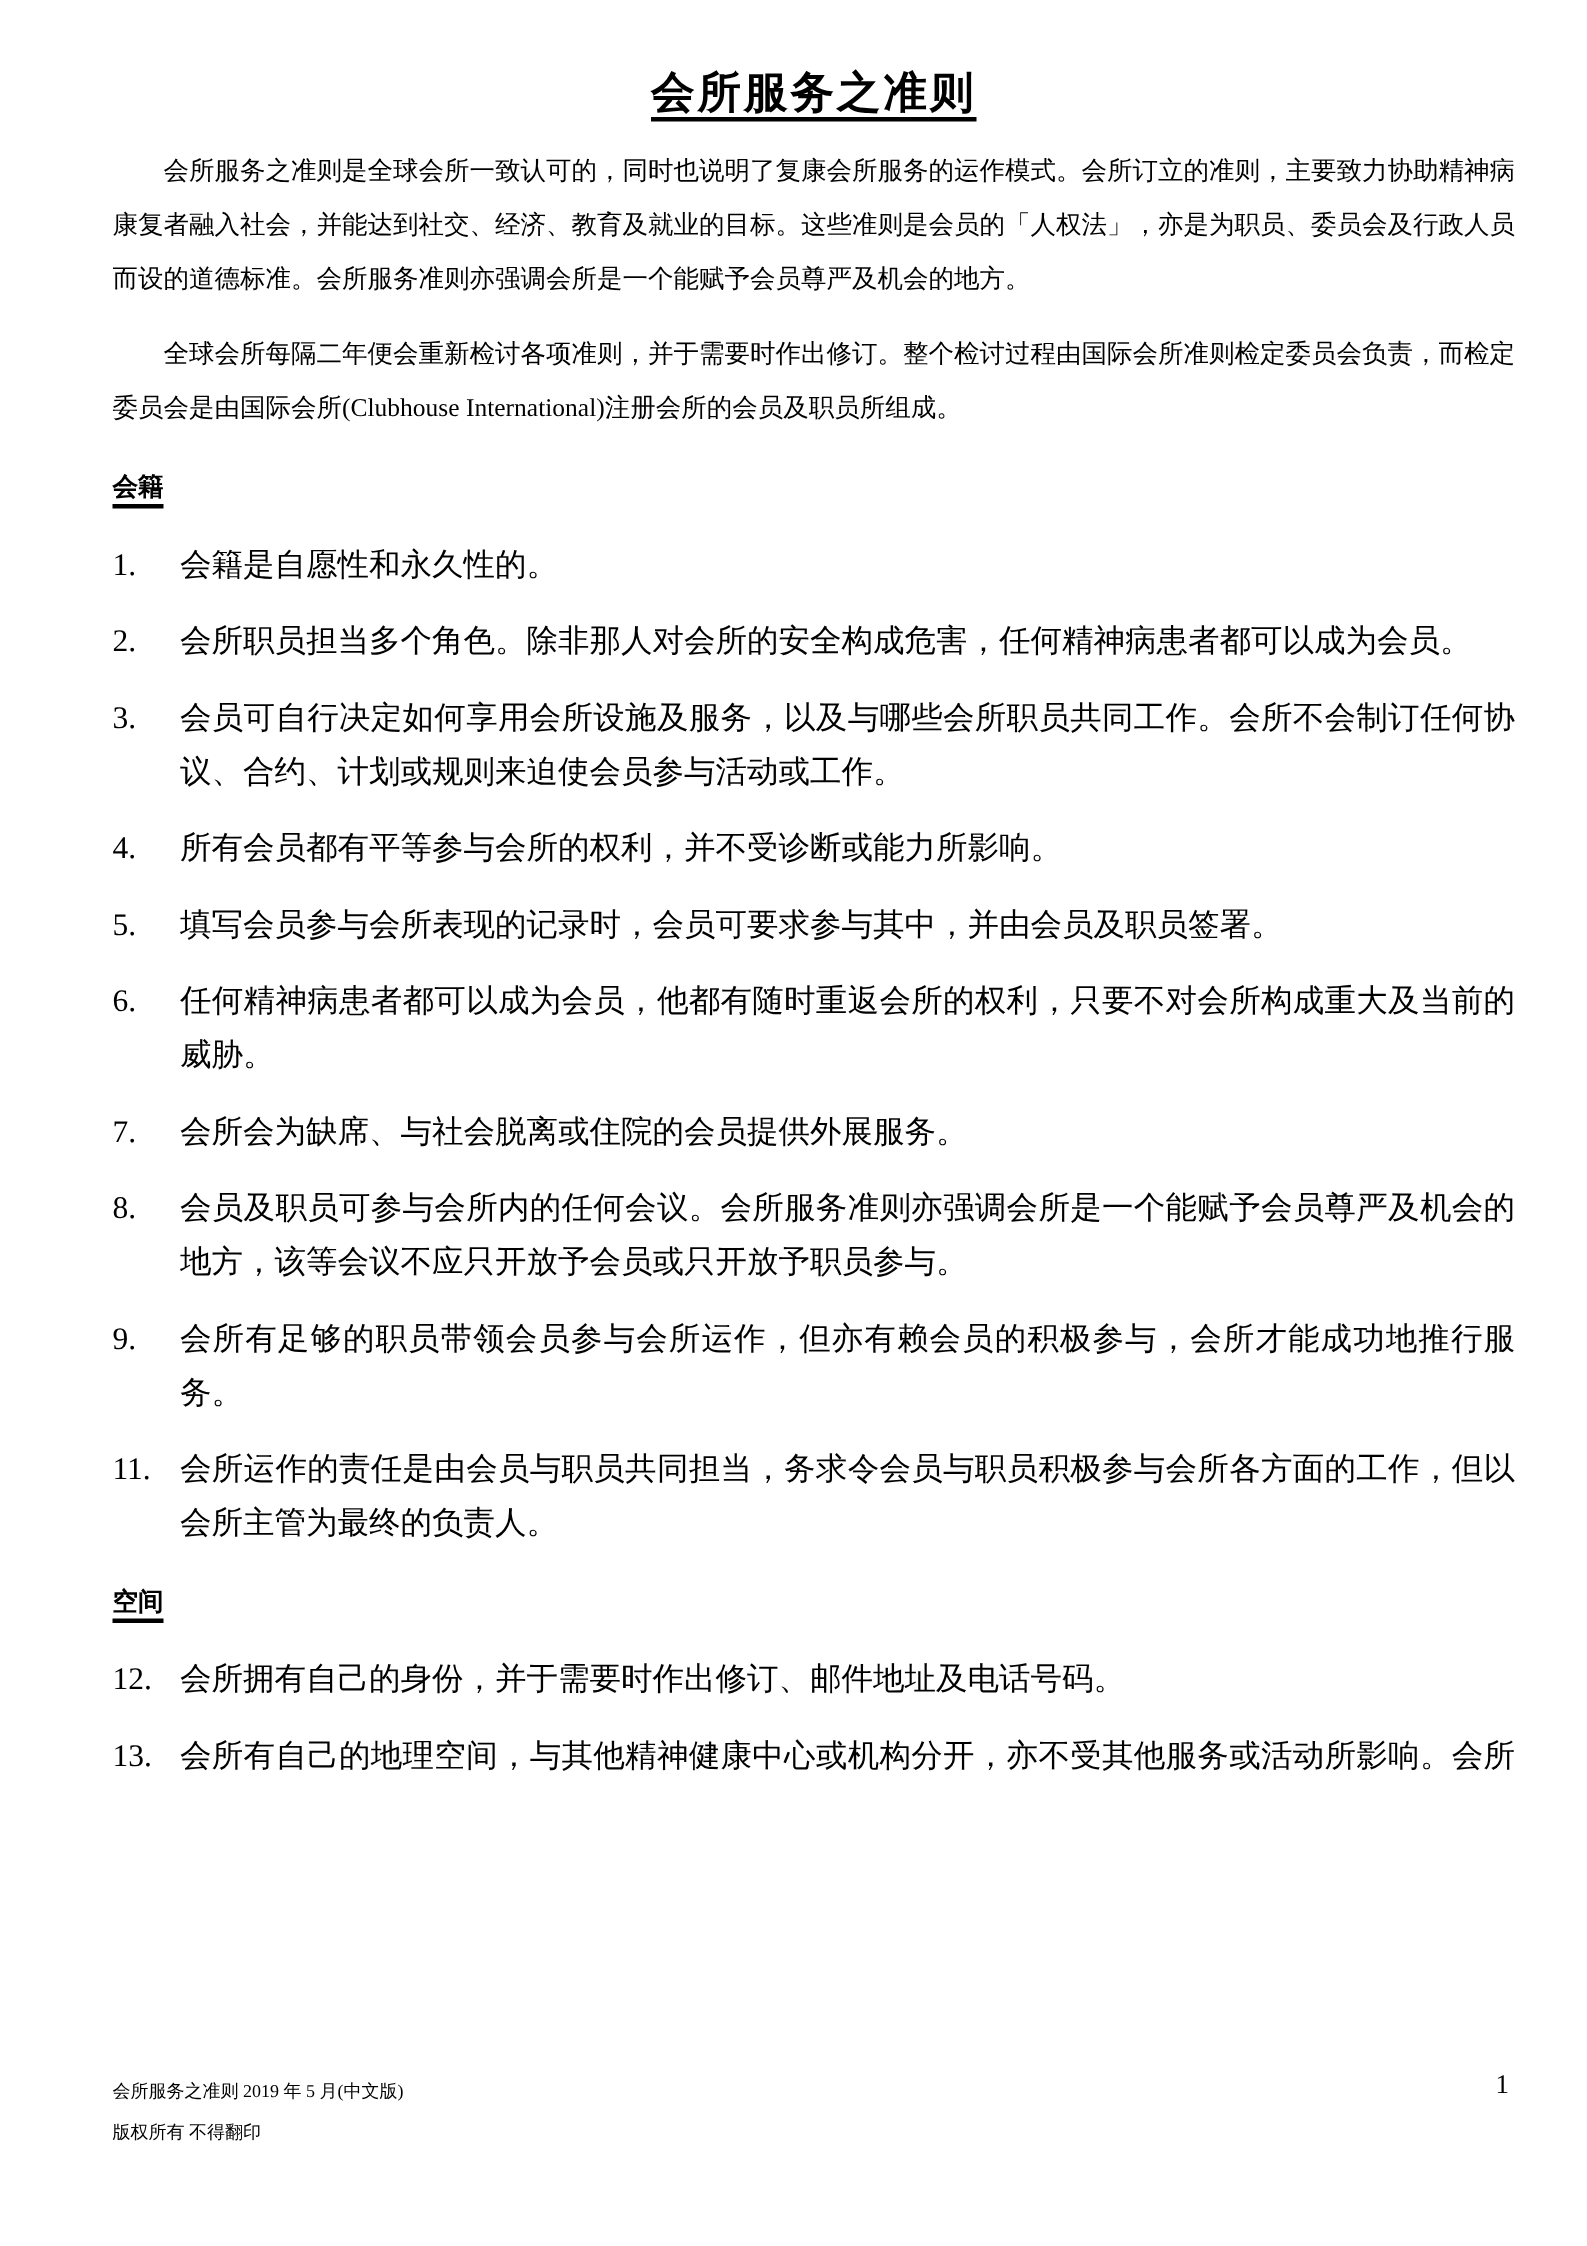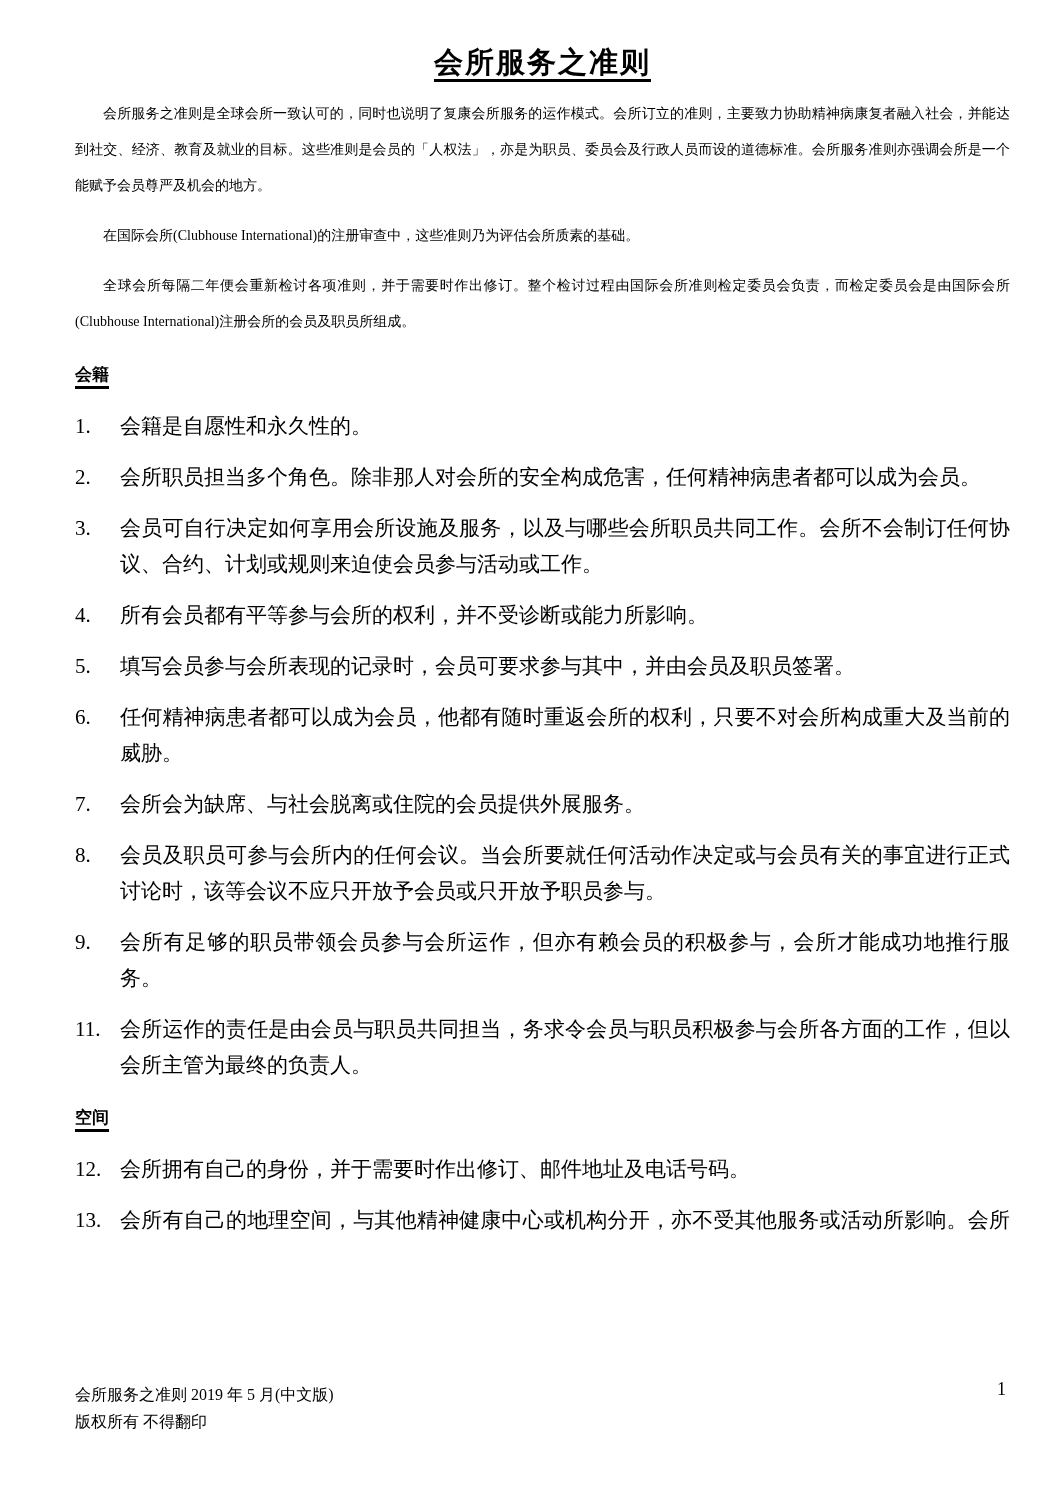--- a/index.html
+++ b/index.html
@@ -27,21 +27,21 @@
     font-weight: bold;
     letter-spacing: 2px;
     line-height: 40px;
   }
   .doc-title span {
     text-decoration: underline;
     text-underline-offset: 7px;
     text-decoration-thickness: 2.5px;
   }
   .para {
-    font-size: 14px;
+    font-size: 17px;
     line-height: 36px;
     text-align: justify;
     margin: 14px 0 0 0;
   }
   .para.indent {
     text-indent: 2em;
   }
   .section-heading {
     margin: 17px 0 0 0;
     font-size: 17px;
@@ -68,21 +68,21 @@
     flex: 1 1 auto;
     text-align: justify;
   }
   .item .txt.fill-last {
     text-align-last: justify;
   }
   .footer {
     position: absolute;
     left: 75px;
     top: 1381px;
-    font-size: 16px;
+    font-size: 12px;
     line-height: 27px;
   }
   .page-number {
     position: absolute;
     right: 52px;
     top: 1378px;
     font-size: 18px;
     line-height: 22px;
   }
 </style>
@@ -90,21 +90,20 @@
 <body>
 
 <div class="page">
   <div class="content">
 
     <div class="doc-title">
       <span>会所服务之准则</span>
     </div>
 
     <div class="para indent">会所服务之准则是全球会所一致认可的，同时也说明了复康会所服务的运作模式。会所订立的准则，主要致力协助精神病康复者融入社会，并能达到社交、经济、教育及就业的目标。这些准则是会员的「人权法」，亦是为职员、委员会及行政人员而设的道德标准。会所服务准则亦强调会所是一个能赋予会员尊严及机会的地方。</div>
-    <div class="para indent">在国际会所(Clubhouse International)的注册审查中，这些准则乃为评估会所质素的基础。</div>
     <div class="para indent">全球会所每隔二年便会重新检讨各项准则，并于需要时作出修订。整个检讨过程由国际会所准则检定委员会负责，而检定委员会是由国际会所(Clubhouse International)注册会所的会员及职员所组成。</div>
 
     <div class="section-heading">
       <span>会籍</span>
     </div>
 
     <div class="item">
       <span class="num">1.</span>
       <span class="txt">会籍是自愿性和永久性的。</span>
     </div>
@@ -129,21 +128,21 @@
       <span class="txt">任何精神病患者都可以成为会员，他都有随时重返会所的权利，只要不对会所构成重大及当前的威胁。</span>
     </div>
     <div class="item">
       <span class="num">7.</span>
       <span class="txt">会所会为缺席、与社会脱离或住院的会员提供外展服务。</span>
     </div>
 
 
     <div class="item">
       <span class="num">8.</span>
-      <span class="txt">会员及职员可参与会所内的任何会议。当会所要就任何活动作决定或与会员有关的事宜进行正式讨论时，该等会议不应只开放予会员或只开放予职员参与。</span>
+      <span class="txt">会员及职员可参与会所内的任何会议。会所服务准则亦强调会所是一个能赋予会员尊严及机会的地方，该等会议不应只开放予会员或只开放予职员参与。</span>
     </div>
     <div class="item">
       <span class="num">9.</span>
       <span class="txt">会所有足够的职员带领会员参与会所运作，但亦有赖会员的积极参与，会所才能成功地推行服务。</span>
     </div>
     <div class="item">
       <span class="num">11.</span>
       <span class="txt">会所运作的责任是由会员与职员共同担当，务求令会员与职员积极参与会所各方面的工作，但以会所主管为最终的负责人。</span>
     </div>
 

